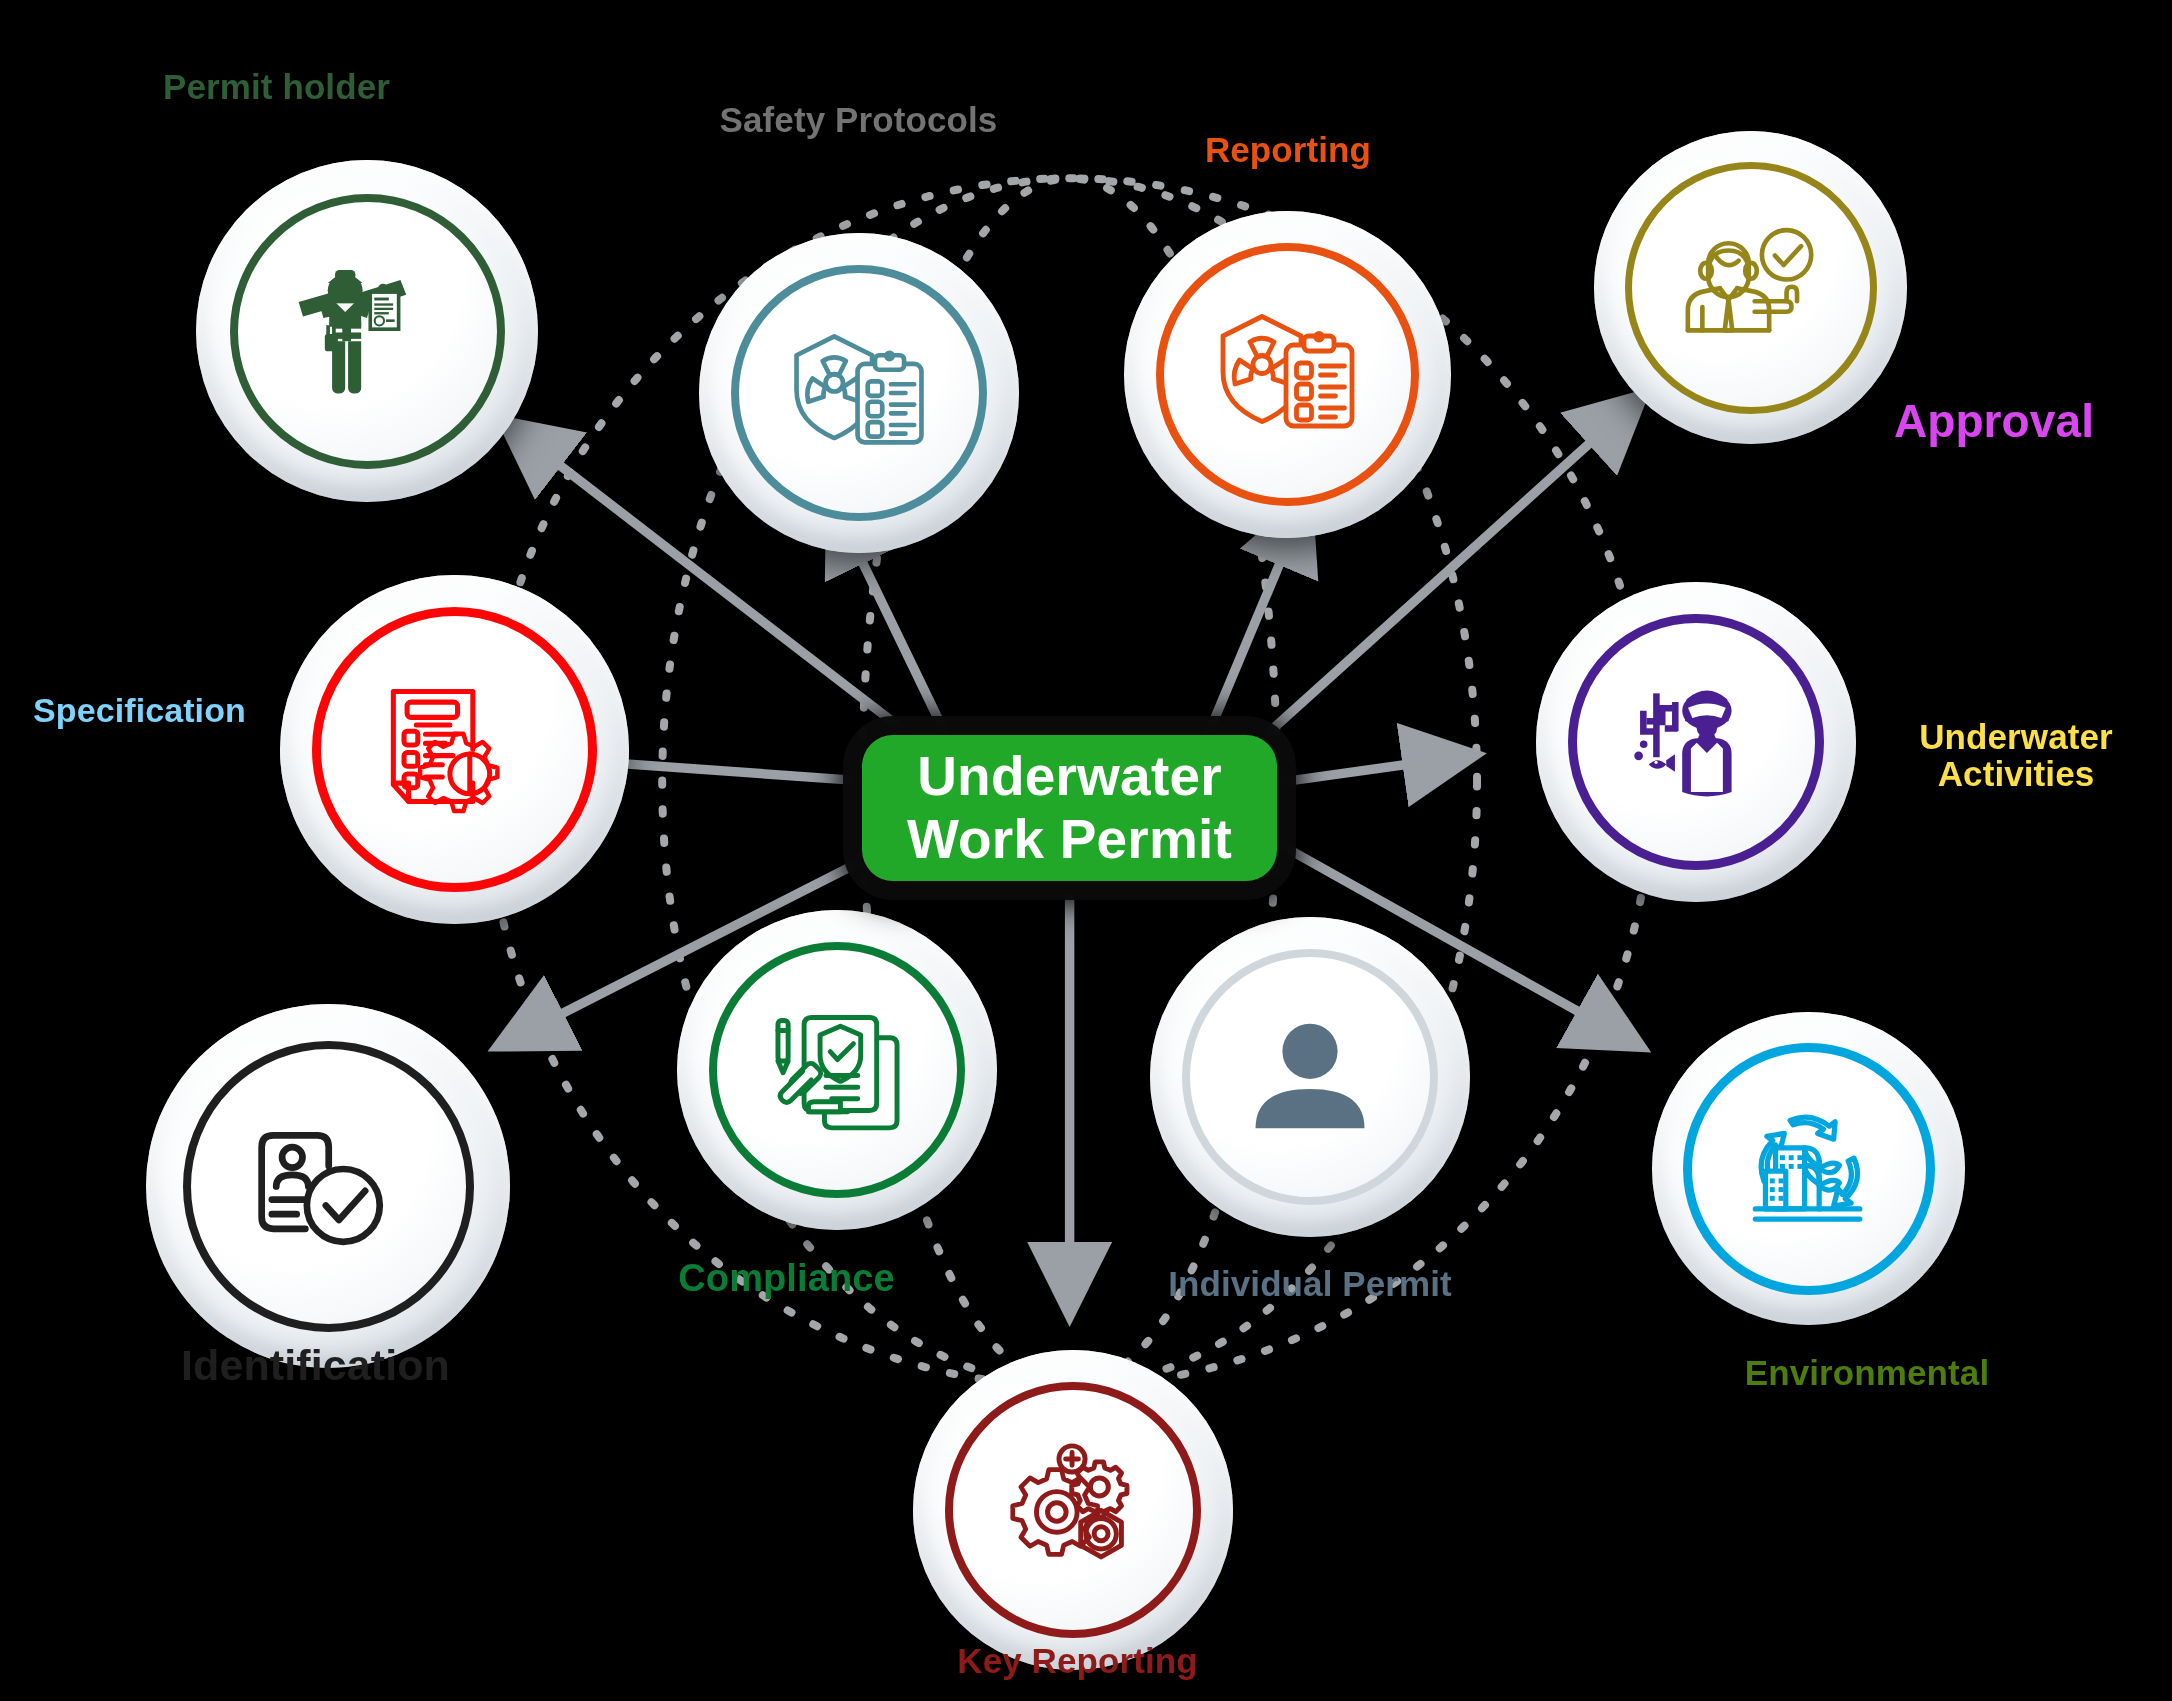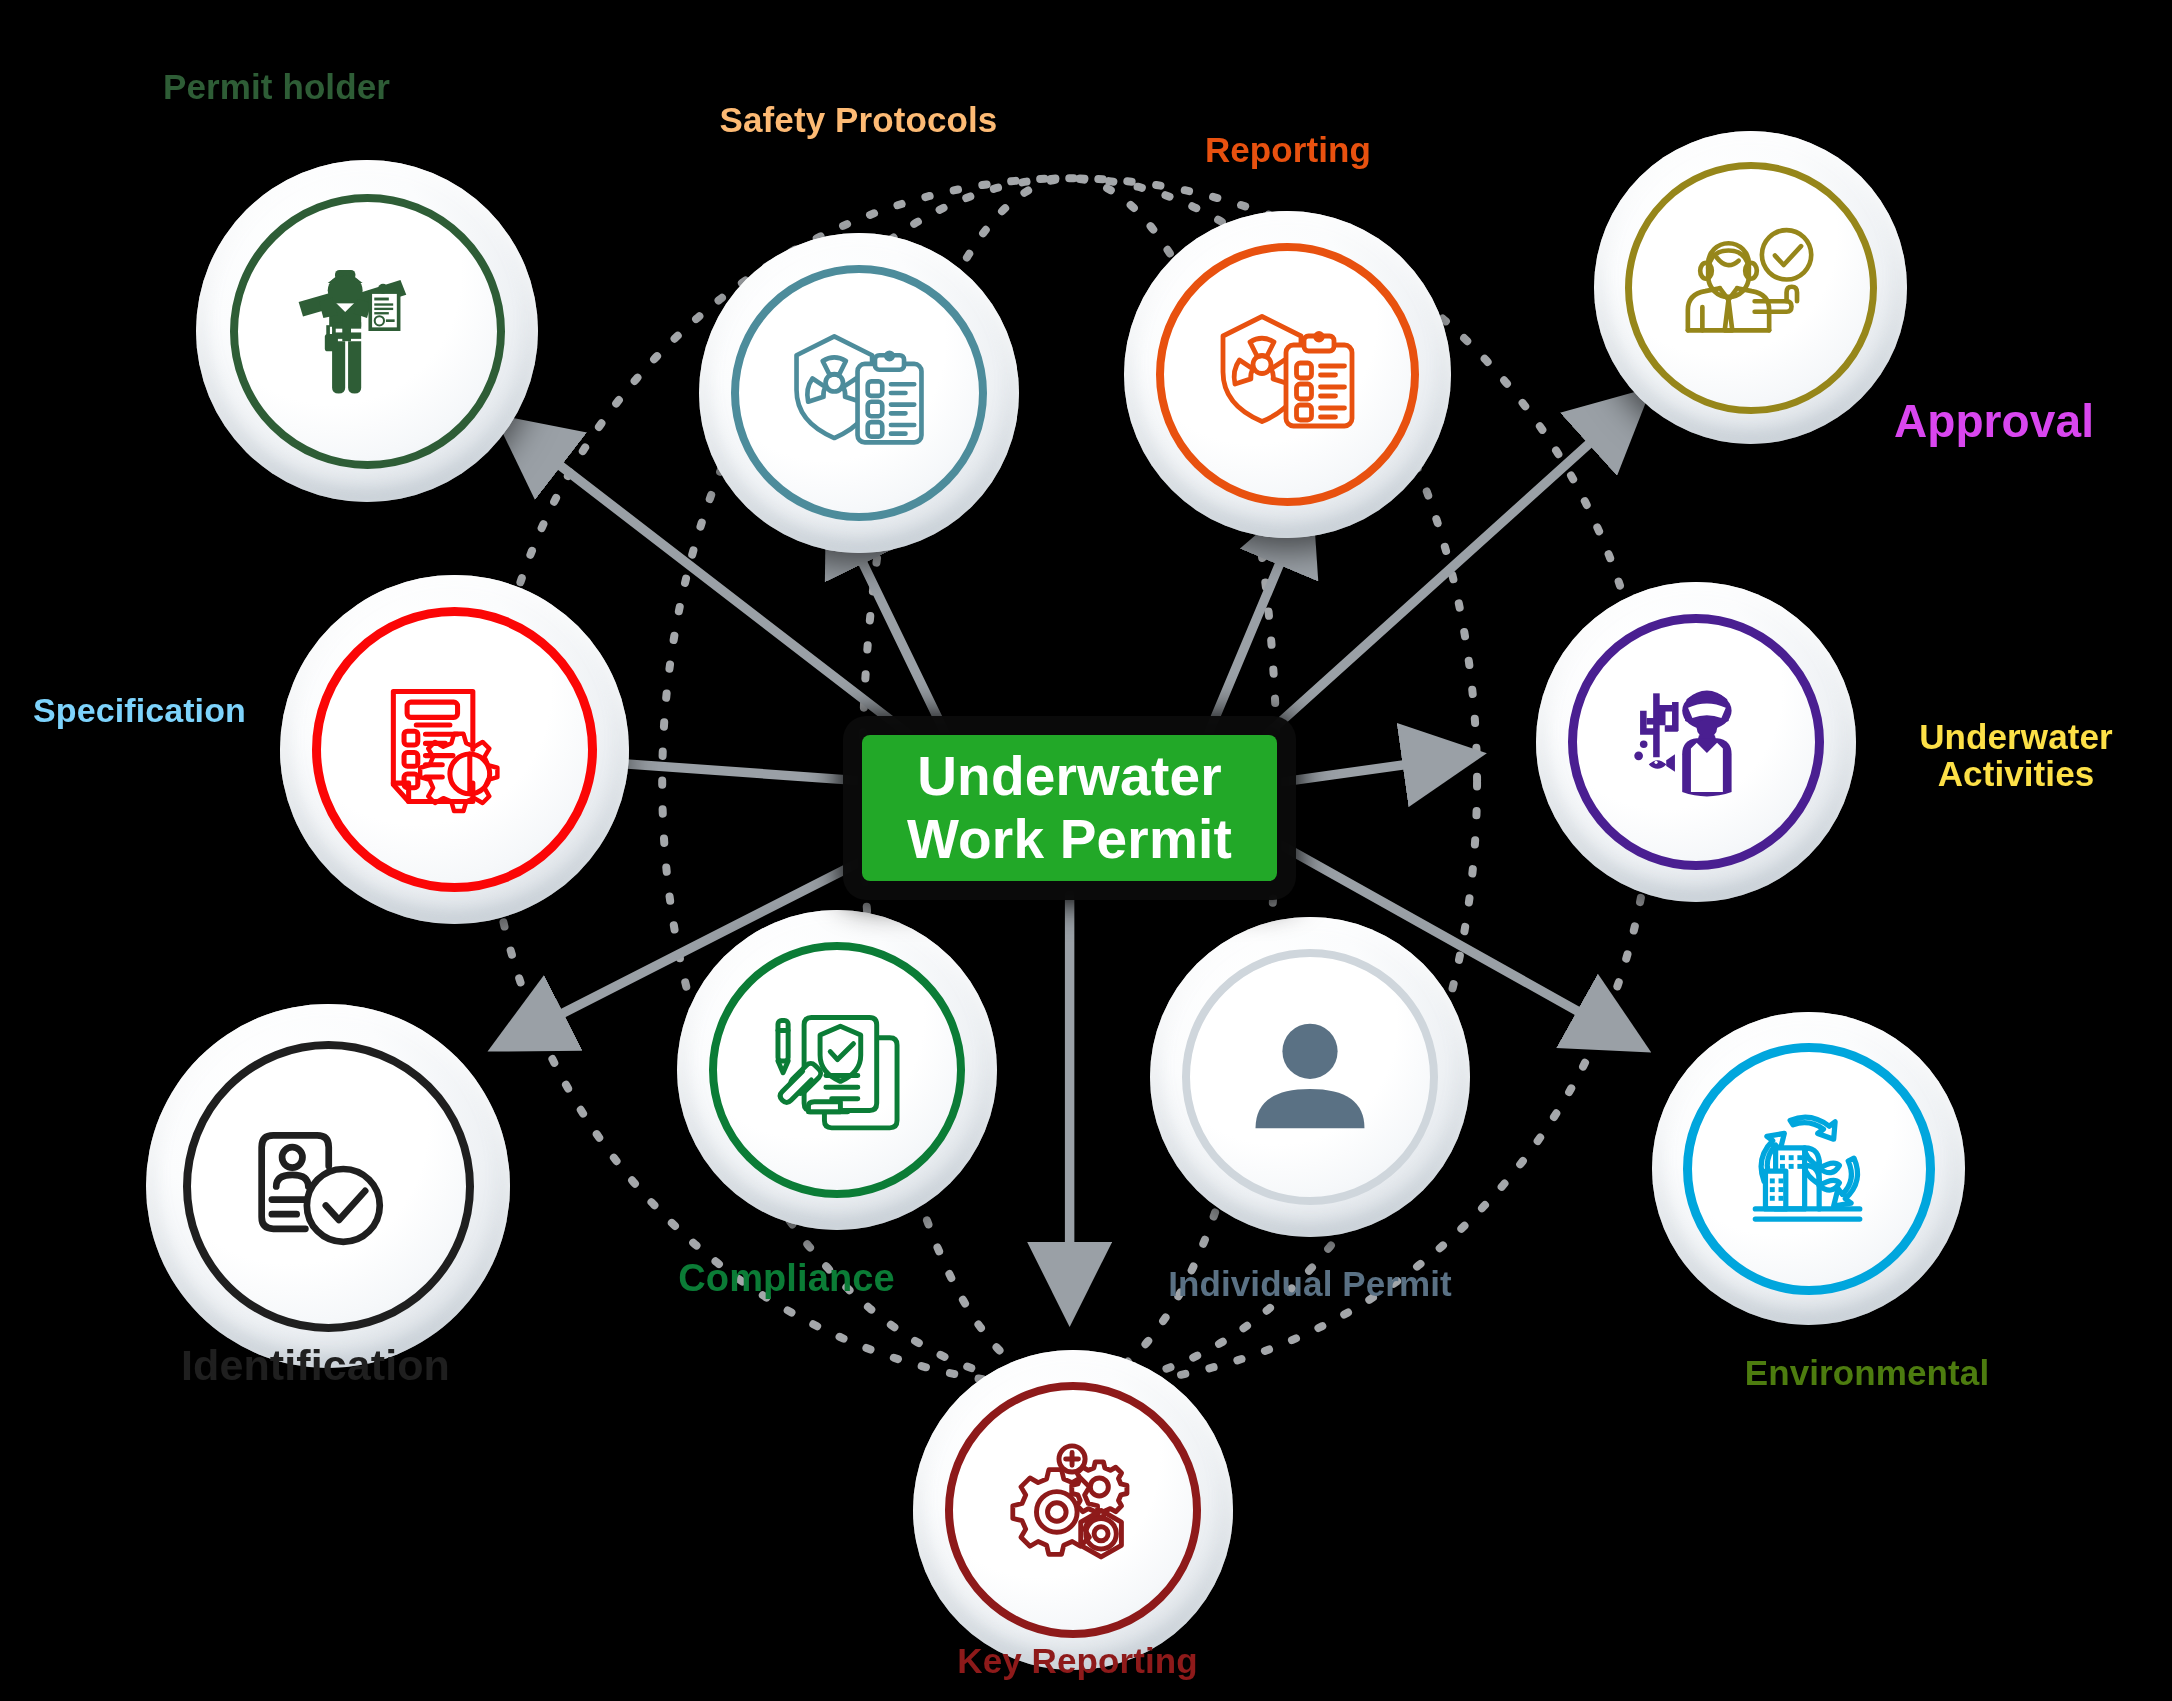--- a/index.html
+++ b/index.html
@@ -50,21 +50,21 @@
     white-space: pre-line;
     text-align: center;
     user-select: none;
   }
 
   
   #center-box {
     position: absolute;
     display: flex; align-items: center; justify-content: center;
     text-align: center;
-    border-radius: 8px;
+    border-radius: 31px;
     background: #22a828;
     color: #ffffff;
     font-weight: bold;
     font-size: 55px;
     line-height: 1.14;
     letter-spacing: 0.2px;
     padding: 8.7px 22px;
     box-shadow:
       0 0 0 19px rgba(10,10,10,0.96),
       0 0 32px 22px rgba(0,0,0,0.92),
@@ -157,21 +157,21 @@
           <rect x="59" y="40" width="10" height="10" rx="2.5"></rect>
           <rect x="59" y="54" width="10" height="10" rx="2.5"></rect>
           <rect x="59" y="68" width="10" height="10" rx="2.5"></rect>
           <path d="M75 42 h16 M75 48 h10"></path>
           <path d="M75 56 h16 M75 62 h10"></path>
           <path d="M75 70 h16 M75 76 h10"></path>
         </svg>
       </span>
     </div>
   </div>
-  <div class="label" style="left:640px; top:102px; width:437px; color:#fdba74; font-size:35px;">Safety Protocols</div>
+  <div class="label" style="left:640px; top:102px; width:437px; color:#737373; font-size:35px;">Safety Protocols</div>
 
   <div class="node" style="left:1124px; top:211px; width:327px; height:327px;">
     <div class="ring" style="width:263px;height:263px;border:8.7px solid #e8510f;">
       <span class="icon-wrap">
         <svg width="159" height="144" viewBox="0 0 106 96" fill="none" stroke="#e8510f" stroke-width="3.2" stroke-linejoin="round" stroke-linecap="round">
           <path d="M10 22 L36 9 L62 22 V46 q0 22 -26 33 Q10 68 10 46 Z"></path>
           <circle cx="36" cy="41" r="6"></circle>
           <path d="M28 26 q8 -5 16 0 l-5 10 q-3 -1.6 -6 0 z"></path>
           <path d="M18 54 q-2 -9 3 -16 l9 6 q-2 3 -1.4 6.6 z"></path>
           <path d="M54 54 q2 -9 -3 -16 l-9 6 q2 3 1.4 6.6 z"></path>

